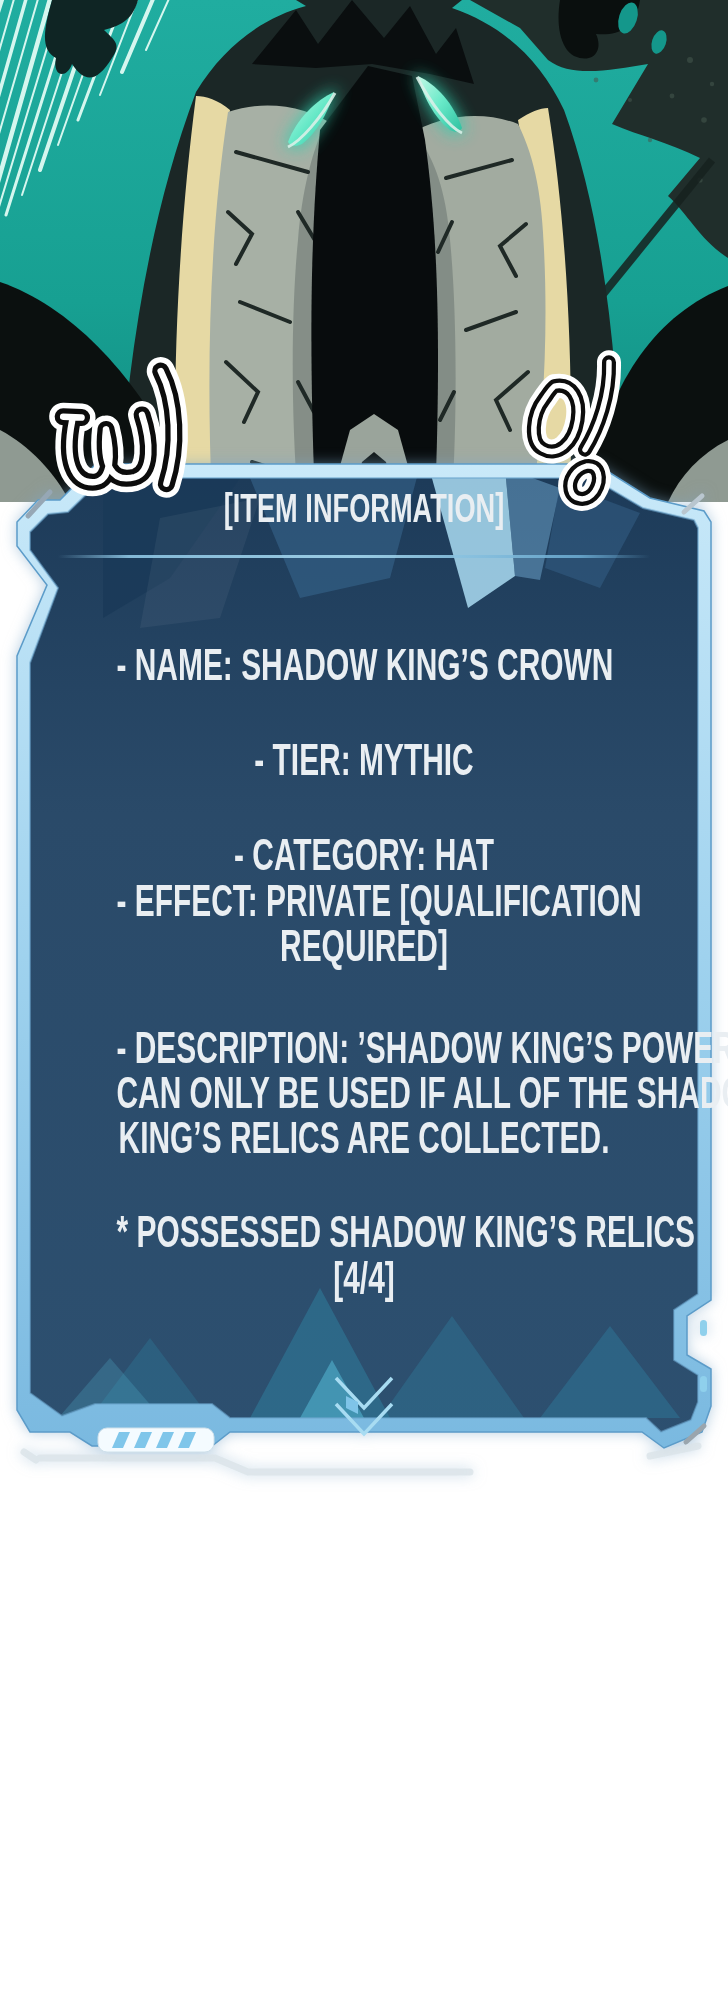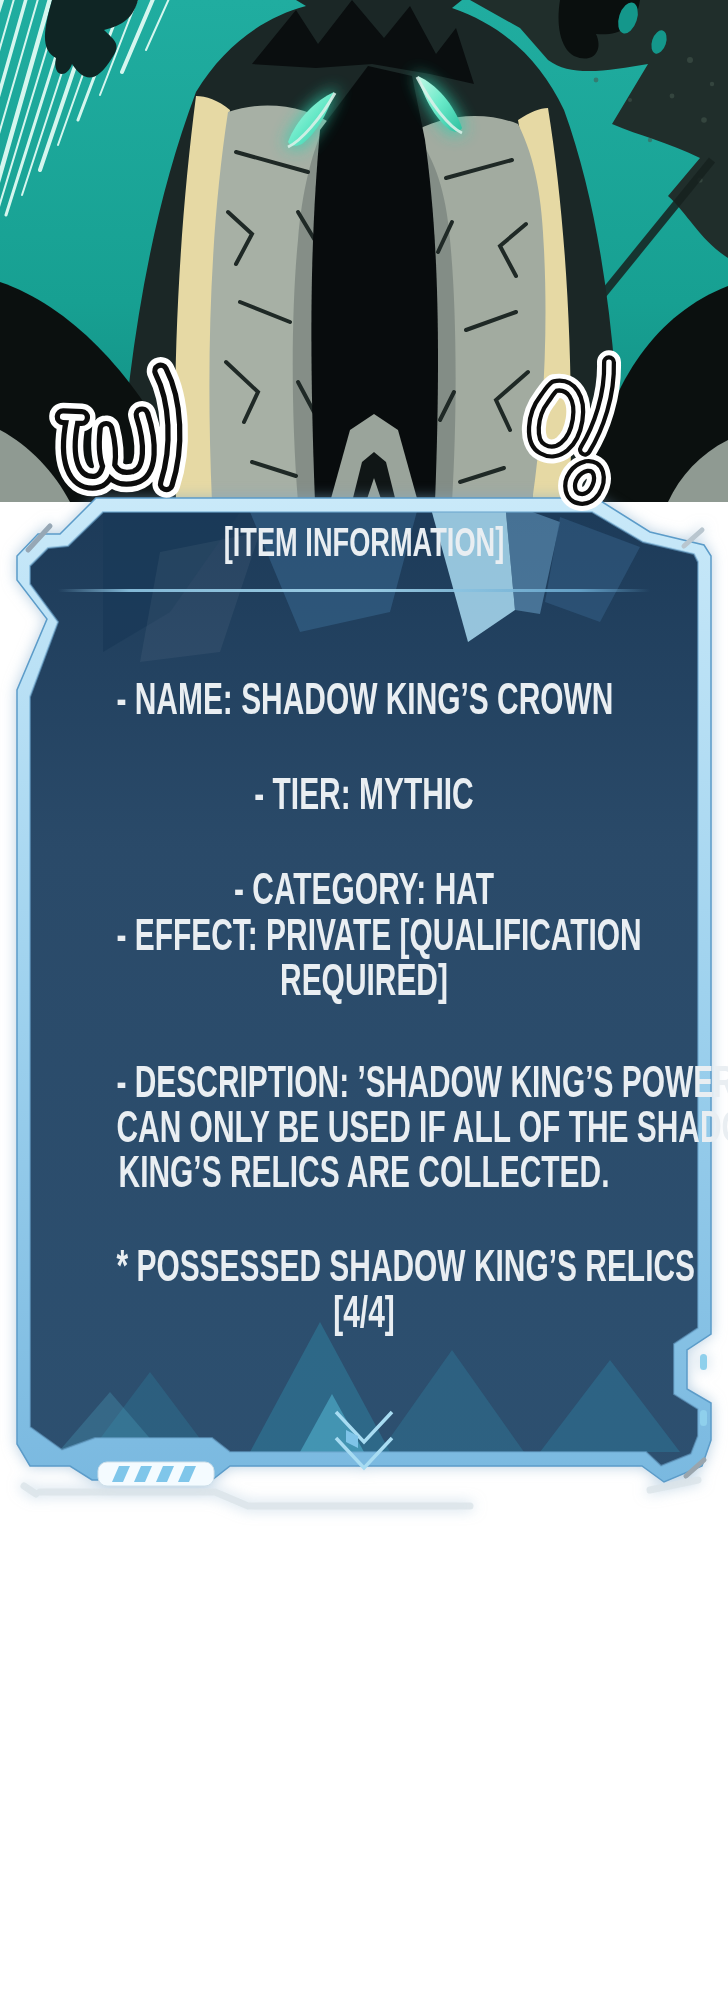--- a/index.html
+++ b/index.html
@@ -4,21 +4,21 @@
 <style>
   html,body{margin:0;padding:0;background:#ffffff;}
   .page{position:relative;width:728px;height:2001px;background:#ffffff;overflow:hidden;
         font-family:"Liberation Sans",sans-serif;}
   .artwork{position:absolute;left:0;top:0;width:728px;height:502px;z-index:1;}
   .artwork svg{display:block;}
   .sfx-layer{position:absolute;left:0;top:330px;width:728px;height:190px;z-index:3;pointer-events:none;}
   .sfx-hidden{position:absolute;color:transparent;font-size:10px;user-select:none;}
   .sfx-hidden.left{left:75px;top:65px;}
   .sfx-hidden.right{left:528px;top:45px;}
-  .panel{position:absolute;left:0;top:492px;width:728px;height:1020px;z-index:2;}
+  .panel{position:absolute;left:0;top:458px;width:728px;height:1020px;z-index:2;}
   .panel > svg{position:absolute;left:0;top:0;filter:drop-shadow(0 0 7px rgba(125,168,200,.55));}
   .ptext{position:absolute;left:0;top:0;width:728px;height:1020px;}
   .pline{position:absolute;left:0;width:728px;text-align:center;white-space:nowrap;
          font-weight:bold;color:#e9eef2;font-size:44px;line-height:46px;
          transform:scaleX(.68);transform-origin:364px 50%;}
   .pheader{font-size:40px;}
   .divider{position:absolute;left:58px;top:97px;width:592px;height:3px;
            background:linear-gradient(90deg,rgba(60,100,140,0) 0%,#8ec6e4 12%,#a5d8ef 50%,#6aa9cf 88%,rgba(60,100,140,0) 100%);
            opacity:.9;}
   .t-header{top:27px;}

